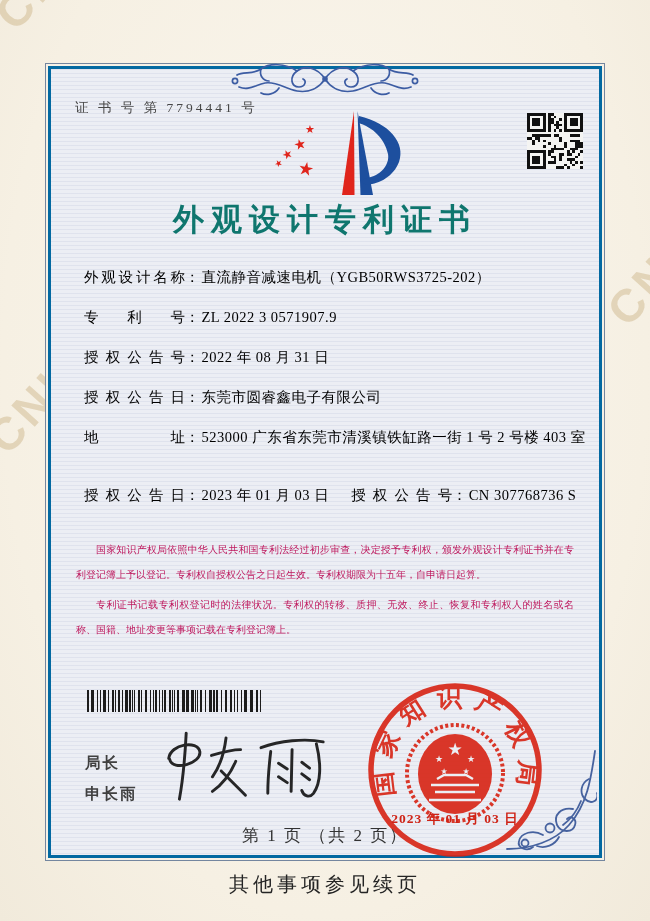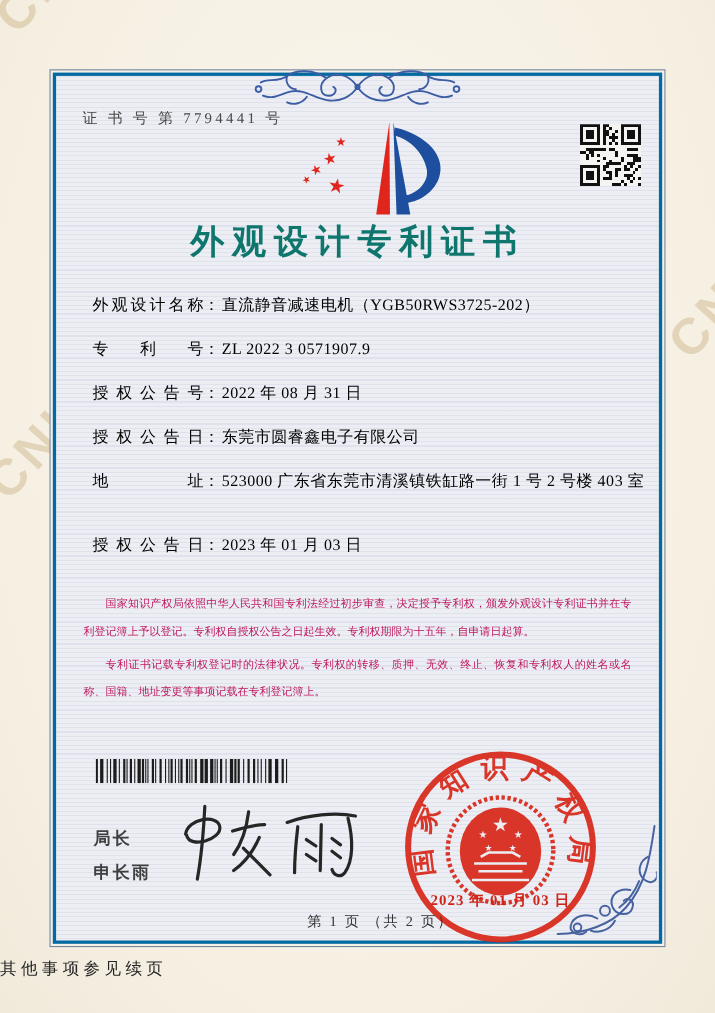--- a/index.html
+++ b/index.html
@@ -64,23 +64,23 @@
     font-weight:bold;font-size:15.5px;color:#404040;line-height:31px;letter-spacing:2px;}
   .signature{position:absolute;left:108px;top:659px;width:170px;height:86px;}
   
   .seal{position:absolute;left:314px;top:611px;width:180px;height:180px;opacity:.93;}
   .seal-date{
     position:absolute;left:314px;top:741px;width:180px;text-align:center;
     color:#cf2417;font-size:13.5px;font-weight:bold;letter-spacing:1px;
   }
   
   .page-no{position:absolute;left:0;bottom:8px;width:100%;text-align:center;
-    font-size:13px;letter-spacing:2px;color:#333;margin-left:21px;}
-  .cont-note{position:absolute;left:0;top:871px;width:100%;text-align:left;
-    font-size:15px;letter-spacing:4px;color:#242424;}
+    font-size:17px;letter-spacing:2px;color:#333;}
+  .cont-note{position:absolute;left:0;top:871px;width:100%;text-align:center;
+    font-size:20px;letter-spacing:4px;color:#242424;}
 </style>
 </head>
 <body>
 
 <span class="wm" style="left:-16px;top:4px;">CNIPA</span>
 <span class="wm faint" style="left:392px;top:296px;">CNIPA</span>
 <span class="wm" style="left:596px;top:300px;">CNIPA</span>
 <span class="wm" style="left:-24px;top:428px;">CNIPA</span>
 <span class="wm faint" style="left:300px;top:662px;">CNIPA</span>
 
@@ -242,20 +242,23 @@
     <div class="f-row">
       <span class="f-label">授权公告日</span><span class="f-colon">：</span><span class="f-value">东莞市圆睿鑫电子有限公司</span>
     </div>
     <div class="f-row">
       <span class="f-label">地址</span><span class="f-colon">：</span><span class="f-value">523000 广东省东莞市清溪镇铁缸路一街 1 号 2 号楼 403 室</span>
     </div>
     <div class="f-row dual">
       <span>
         <span class="f-label">授权公告日</span><span class="f-colon">：</span><span class="f-value">2023 年 01 月 03 日</span>
       </span>
+      <span>
+        <span class="f-label">授权公告号</span><span class="f-colon">：</span><span class="f-value">CN 307768736 S</span>
+      </span>
     </div>
   </div>
 
   <div class="paras">
     <p>国家知识产权局依照中华人民共和国专利法经过初步审查，决定授予专利权，颁发外观设计专利证书并在专利登记簿上予以登记。专利权自授权公告之日起生效。专利权期限为十五年，自申请日起算。</p>
     <p>专利证书记载专利权登记时的法律状况。专利权的转移、质押、无效、终止、恢复和专利权人的姓名或名称、国籍、地址变更等事项记载在专利登记簿上。</p>
   </div>
 
   <svg class="barcode" id="barcode-svg" viewBox="0 0 176 22" preserveAspectRatio="none">
       <rect x="0" y="0" width="2" height="22" fill="#1c1c1c"></rect>

